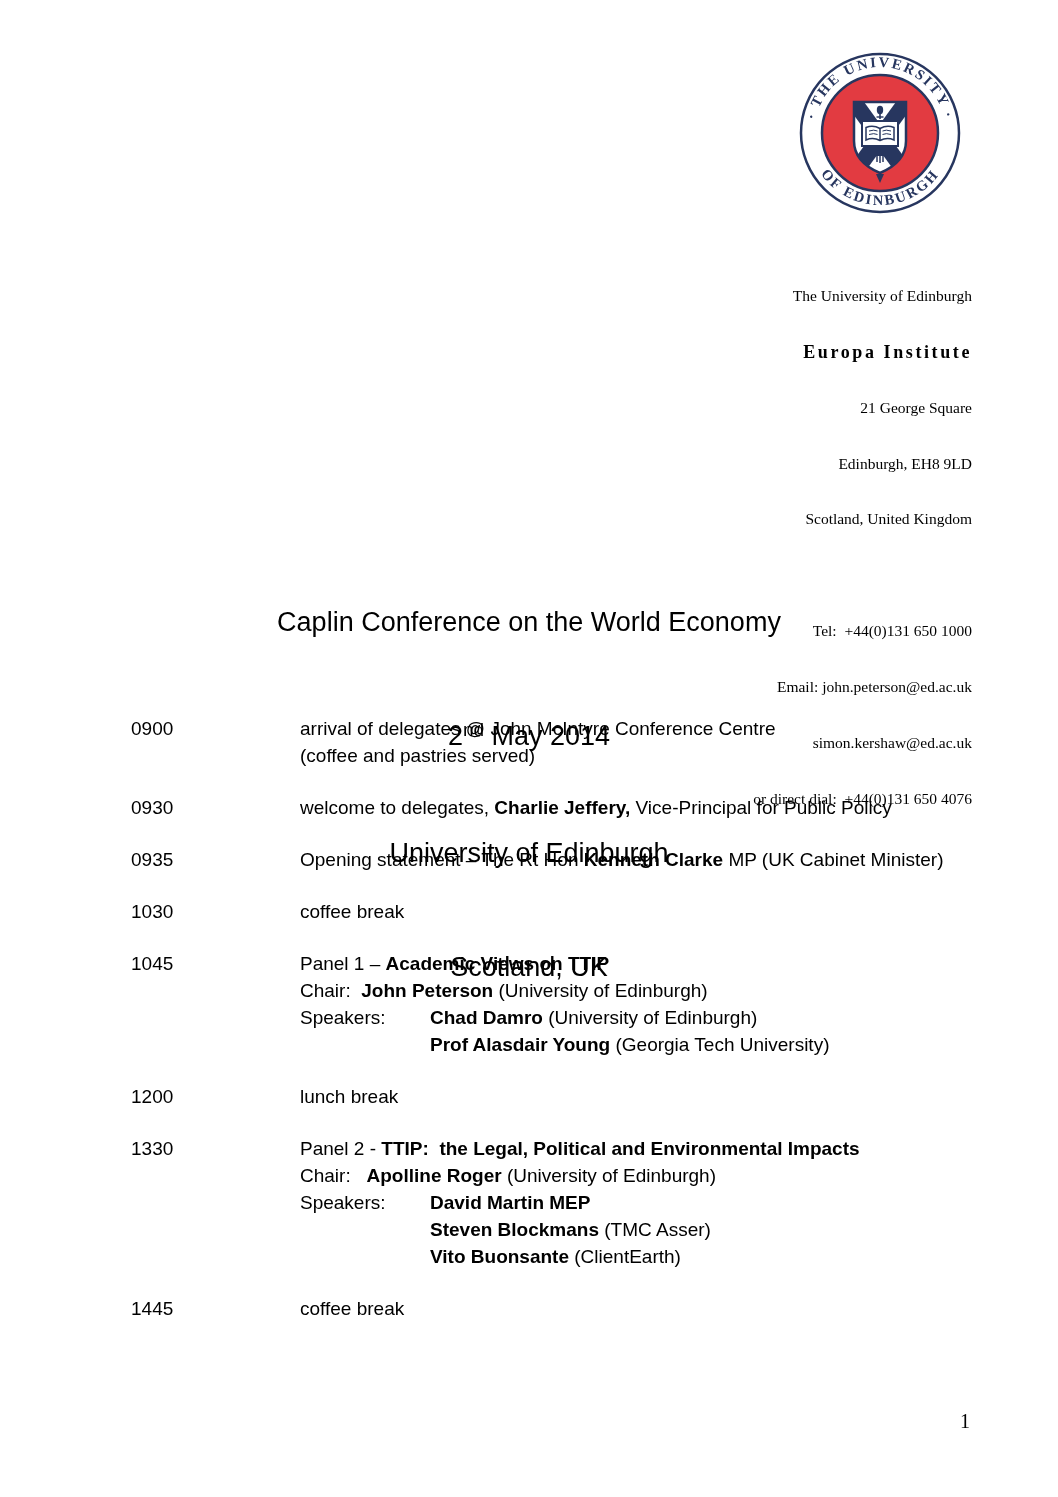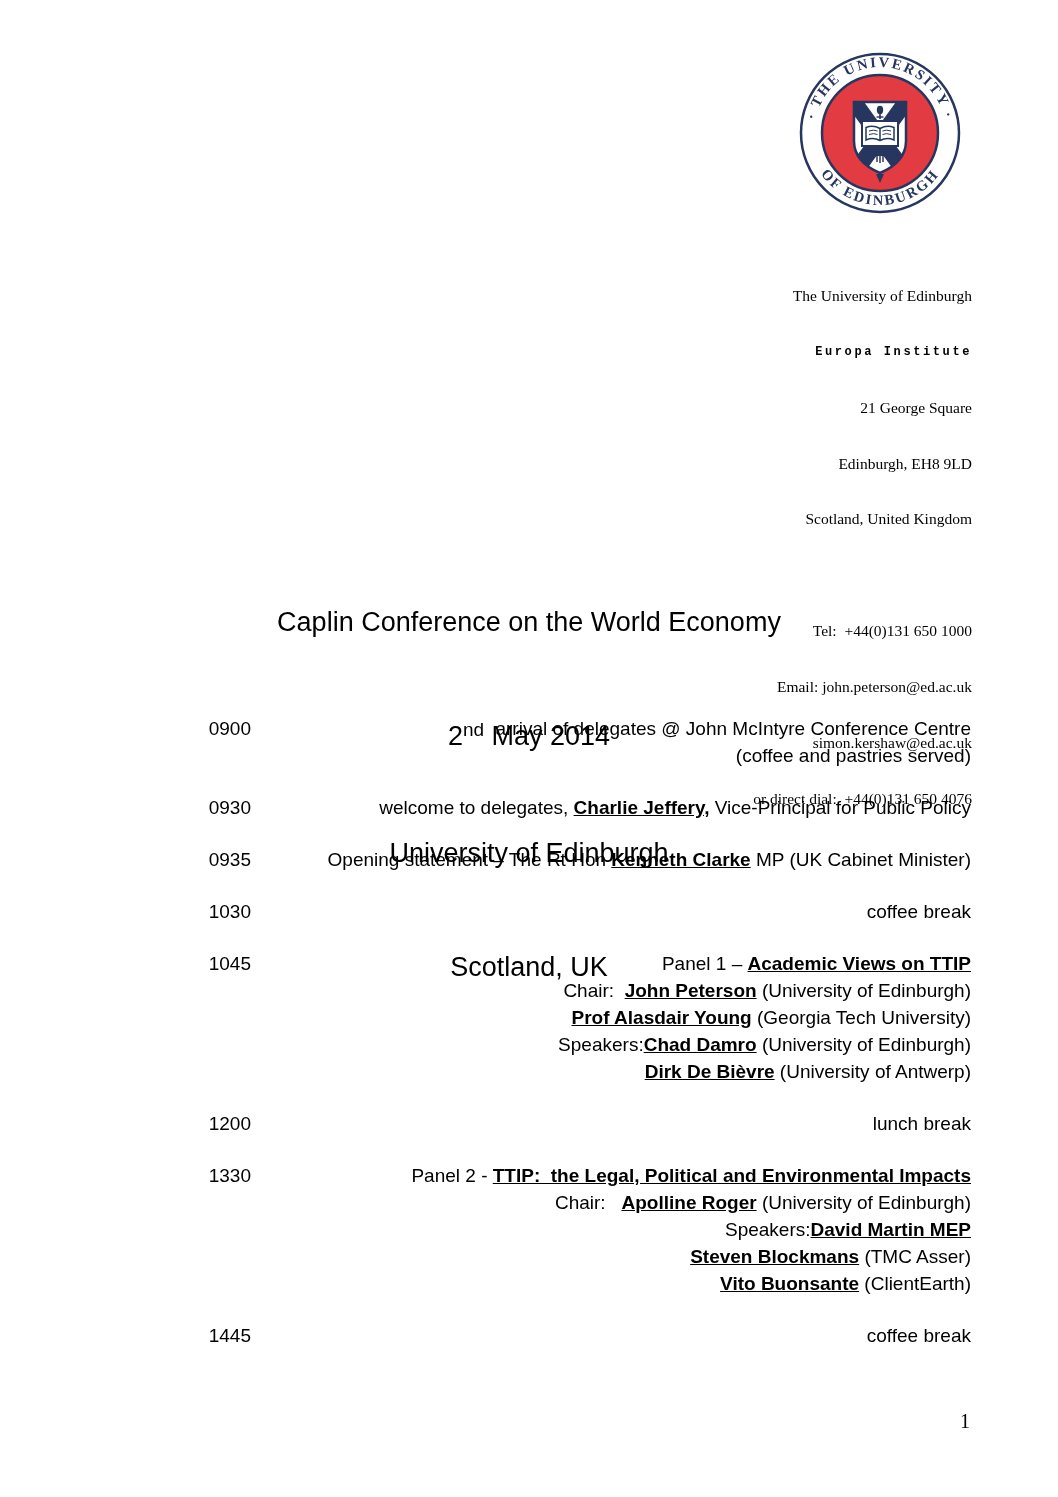--- a/index.html
+++ b/index.html
@@ -19,41 +19,41 @@
     font-family:"Liberation Serif",serif;font-size:14.5px;font-weight:bold;
     letter-spacing:2.2px;fill:var(--crest-navy);
   }
 
   
   .addr{
     position:absolute;top:250px;right:86px;text-align:right;
     font-family:"Liberation Serif",serif;font-size:15.5px;line-height:18.6px;
     white-space:pre-wrap;
   }
-  .addr .institute{font-weight:bold;letter-spacing:2.6px;font-size:12px;font-family:Liberation Mono, monospace;}
+  .addr .institute{font-weight:bold;letter-spacing:2.6px;font-size:18px;}
   .addr .spacer{height:19px;}
 
   
   .title{
     position:absolute;top:527px;left:109px;width:840px;text-align:center;
     font-weight:normal;font-size:27px;line-height:38px;white-space:pre-wrap;
   }
   .title .ord{font-size:19px;position:relative;top:-9px;}
 
   
   .schedule{
-    position:absolute;top:715px;left:121px;width:850px;
-    font-size:19px;line-height:27px;text-align:right;
+    position:absolute;top:715px;left:131px;width:850px;
+    font-size:19px;line-height:27px;
   }
   .srow{display:flex;margin-bottom:25px;}
   .stime{width:130px;flex:none;}
   .sbody{flex:1;}
   .sline{white-space:pre-wrap;margin-left:39px;}
   .slabel{display:inline-block;width:130px;}
-  .b{font-weight:bold;text-decoration:underline;}
+  .b{font-weight:bold;}
 
   
   .pagenum{
     position:absolute;top:1410px;right:88px;
     font-family:"Liberation Serif",serif;font-size:20px;
   }
 </style>
 </head>
 <body>
 
@@ -149,23 +149,22 @@
         <div class="stime">1030</div>
         <div class="sbody">
           <div class="sline"><span>coffee break</span></div>
         </div>
       </div>
       <div class="srow">
         <div class="stime">1045</div>
         <div class="sbody">
           <div class="sline"><span>Panel 1 – </span><span class="b">Academic Views on TTIP</span></div>
           <div class="sline"><span>Chair:  </span><span class="b">John Peterson</span><span> (University of Edinburgh)</span></div>
+          <div class="sline"><span class="slabel">Speakers:</span><span class="b">Chad Damro</span><span> (University of Edinburgh)</span></div>
           <div class="sline"><span class="slabel"></span><span class="b">Prof Alasdair Young</span><span> (Georgia Tech University)</span></div>
-          <div class="sline"><span class="slabel">Speakers:</span><span class="b">Chad Damro</span><span> (University of Edinburgh)</span></div>
-          <div class="sline"><span class="slabel"></span><span class="b">Dirk De Bièvre</span><span> (University of Antwerp)</span></div>
         </div>
       </div>
       <div class="srow">
         <div class="stime">1200</div>
         <div class="sbody">
           <div class="sline"><span>lunch break</span></div>
         </div>
       </div>
       <div class="srow">
         <div class="stime">1330</div>

